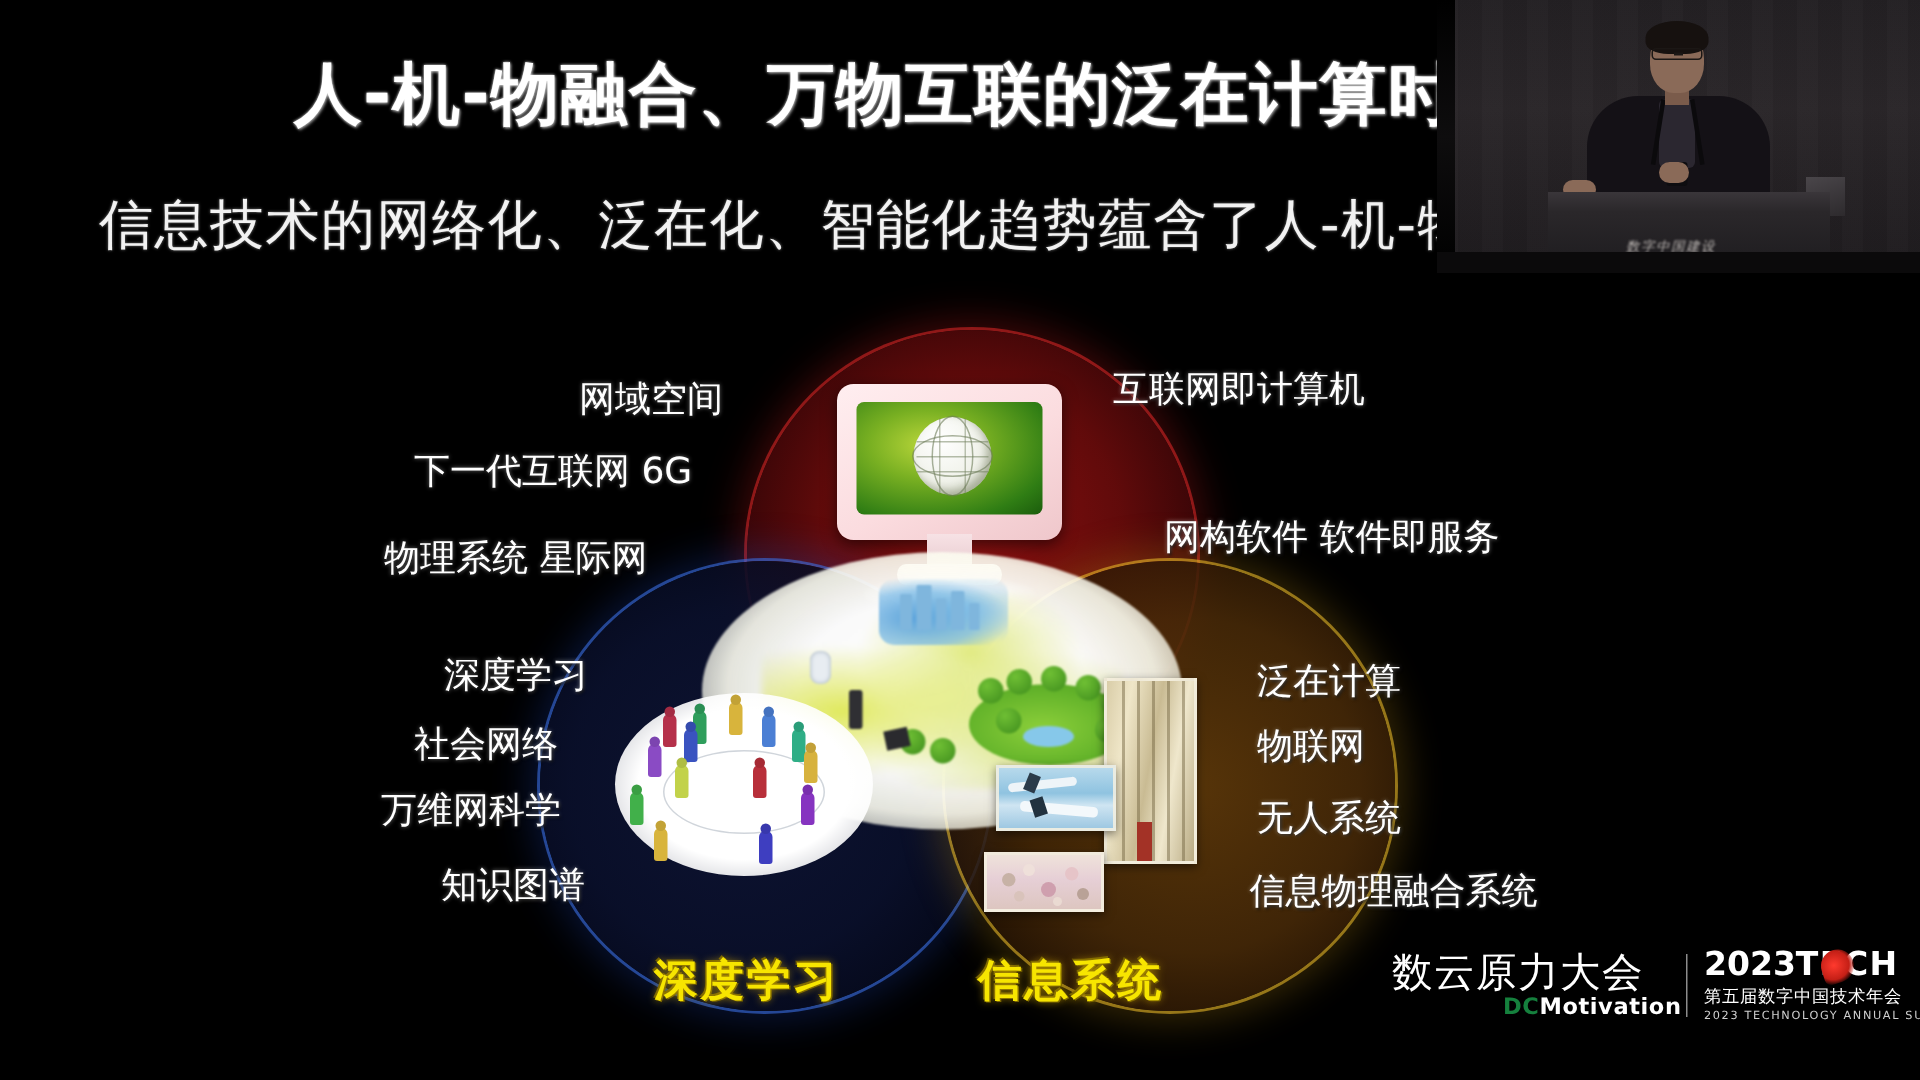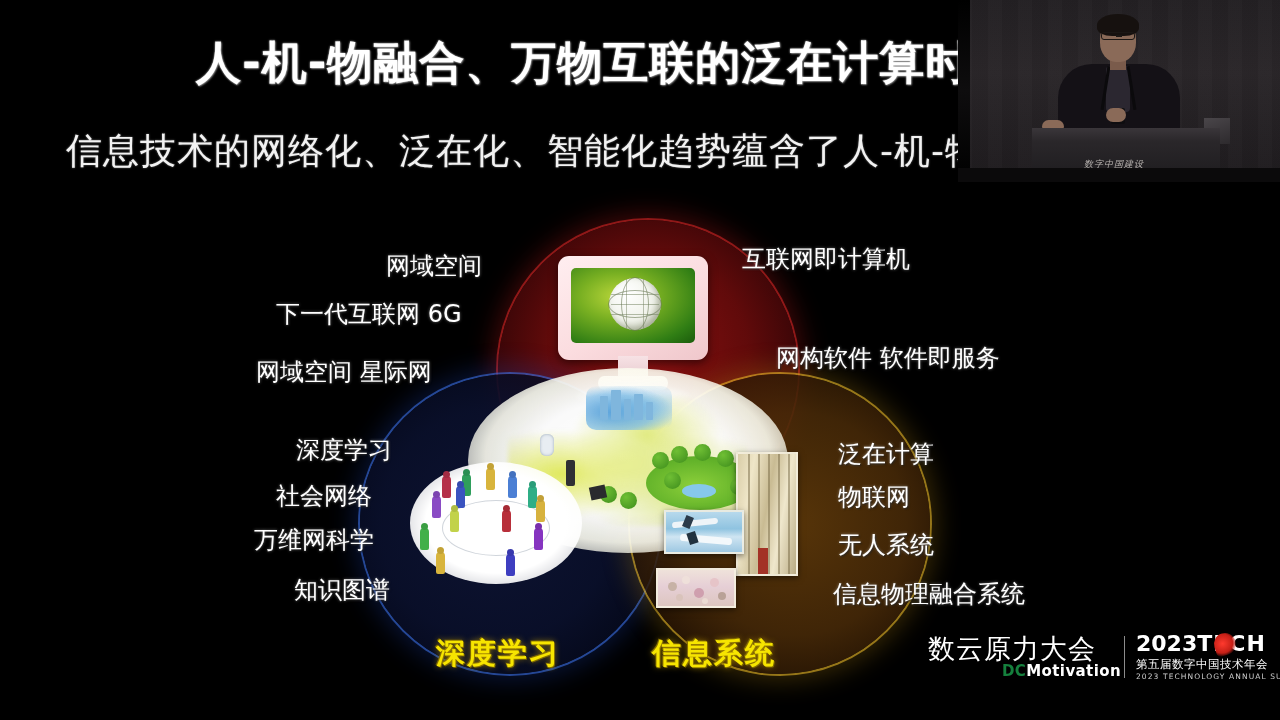--- a/index.html
+++ b/index.html
@@ -363,21 +363,21 @@
       <div class="mol-dot" style="left:18px;top:24px;width:7px;height:7px;background:#d9c3bb;"></div>
       <div class="mol-dot" style="left:44px;top:28px;width:6px;height:6px;background:#eadad2;"></div>
     </div>
 
     <div class="venn-label lbl-human">深度学习</div>
     <div class="venn-label lbl-phys">信息系统</div>
   </div>
 
   <div class="kw kw-l1">网域空间</div>
   <div class="kw kw-l2">下一代互联网  6G</div>
-  <div class="kw kw-l3">网域空间  星际网</div>
+  <div class="kw kw-l3">物理系统  星际网</div>
   <div class="kw kw-l4">深度学习</div>
   <div class="kw kw-l5">社会网络</div>
   <div class="kw kw-l6">万维网科学</div>
   <div class="kw kw-l7">知识图谱</div>
 
   <div class="kw kw-r1">互联网即计算机</div>
   <div class="kw kw-r3">网构软件   软件即服务</div>
   <div class="kw kw-r4">泛在计算</div>
   <div class="kw kw-r5">物联网</div>
   <div class="kw kw-r6">无人系统</div>

